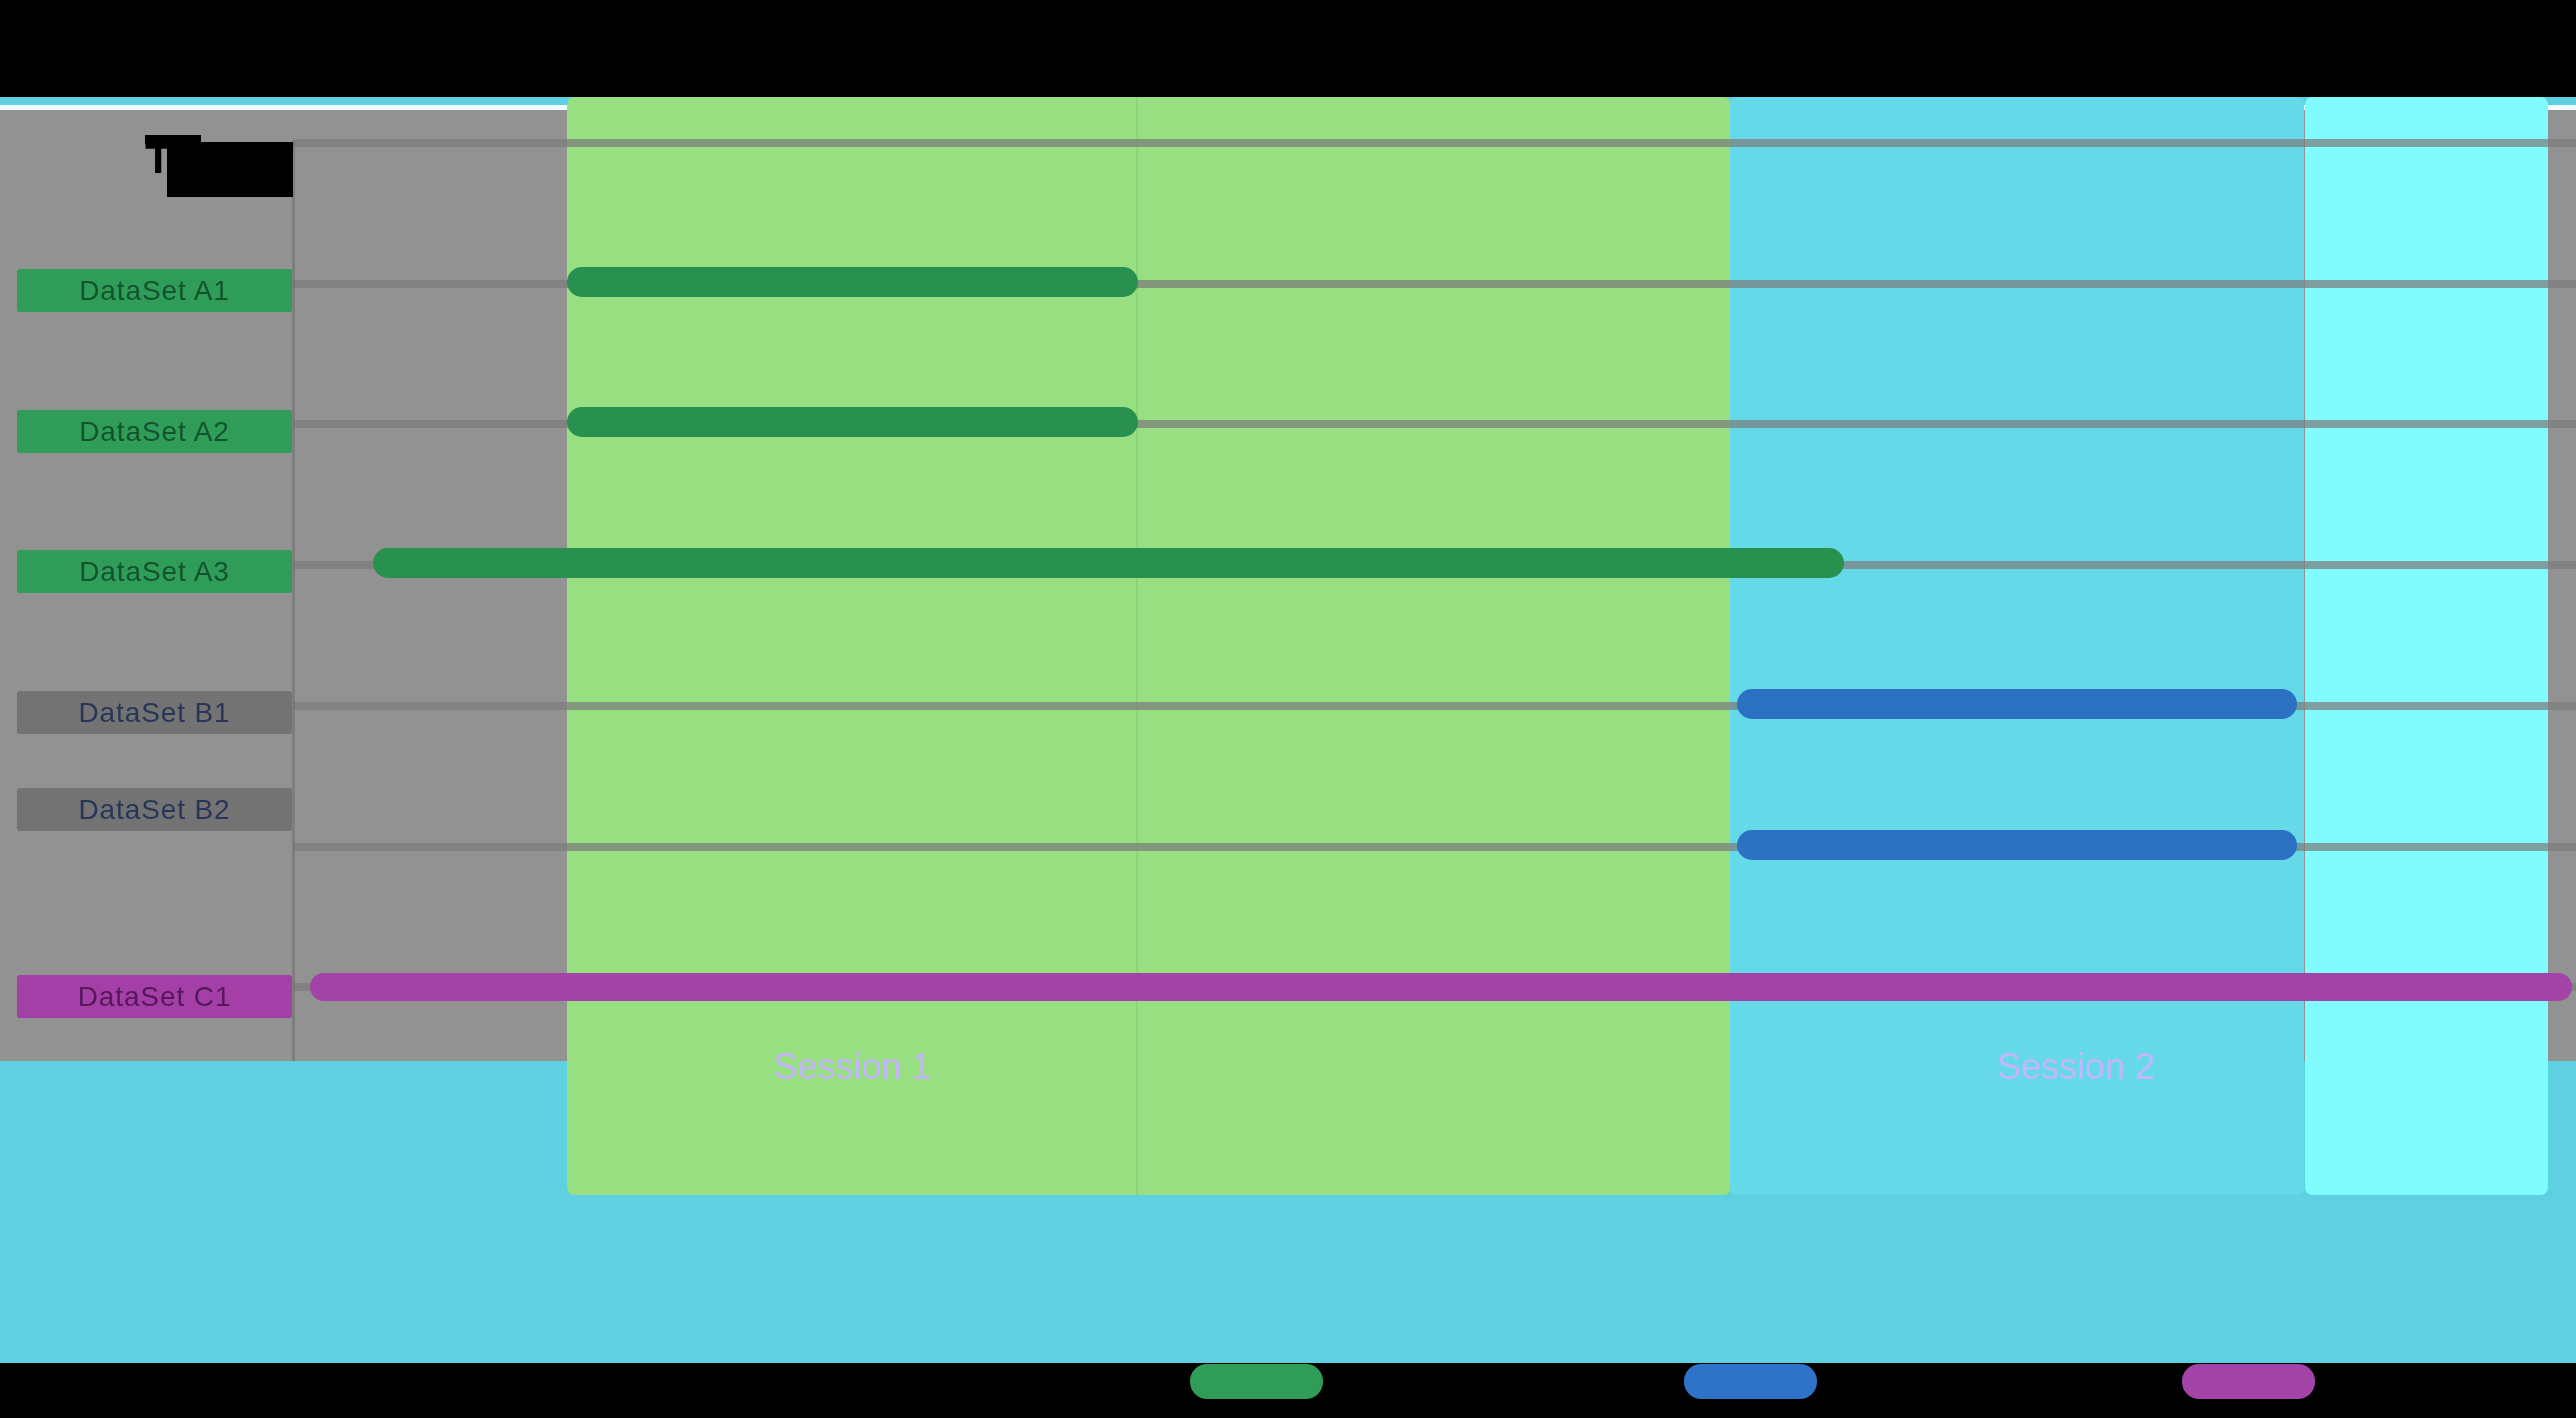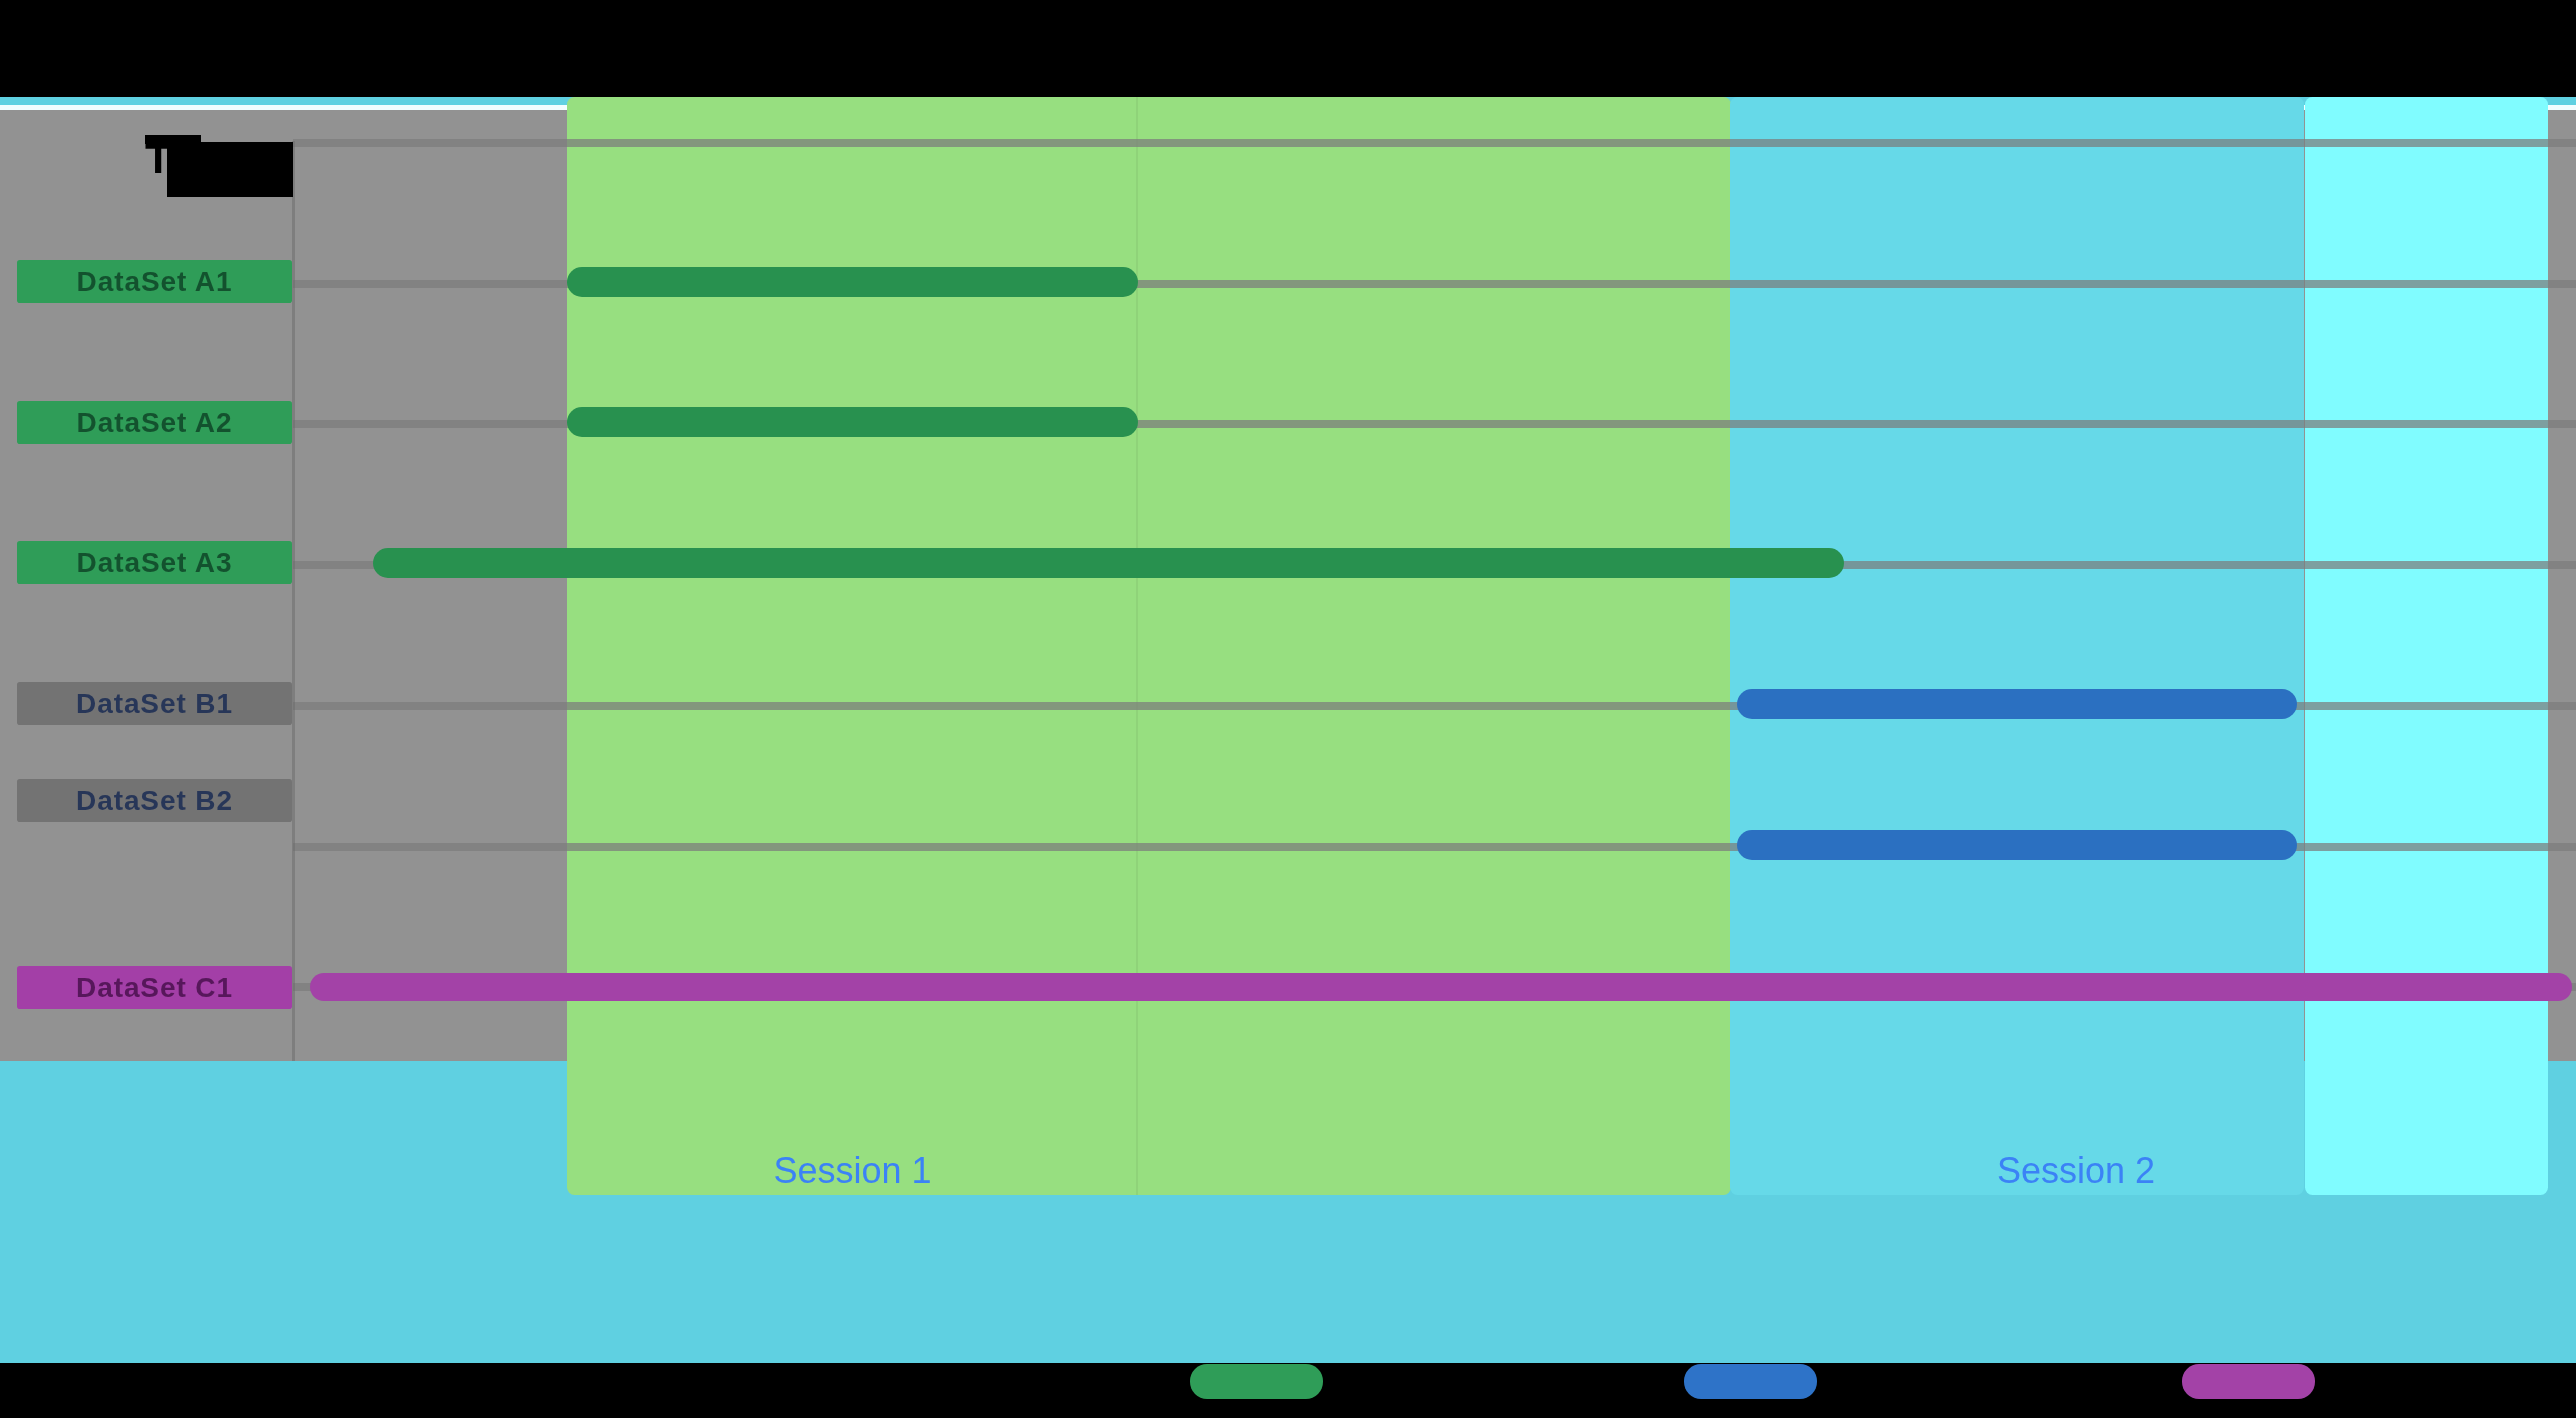--- a/index.html
+++ b/index.html
@@ -23,32 +23,32 @@
   .gridline{left:293px;width:2283px;height:8.4px;background:rgba(123,123,123,0.72);}
   #axis-vline{left:292px;top:141px;width:2.8px;height:920px;background:rgba(110,110,110,0.55);}
   
   #header-letter{left:145px;top:130px;width:56px;height:56px;color:#000;
     font-size:43px;font-weight:bold;line-height:56px;}
   #header-redaction{left:167px;top:142px;width:126px;height:55px;background:#000;}
   #header-redaction-tab{left:145px;top:135px;width:56px;height:9.4px;background:#000;}
   
   .rowlabel{left:17px;width:275px;height:43px;border-radius:2.8px;
     display:flex;align-items:center;justify-content:center;
-    font-size:28px;font-weight:bold;letter-spacing:0.9px;}
+    font-size:28px;font-weight:normal;letter-spacing:0.9px;margin-top:9px;}
   .rowlabel.green{background:#2f9d58;color:rgba(8,52,30,0.72);}
   .rowlabel.blue{background:#737373;color:rgba(10,30,78,0.72);}
   .rowlabel.purple{background:#a33fa7;color:rgba(58,8,62,0.72);text-align:center;}
   
   .bar{height:30px;border-radius:15px;}
   .bar.green{background:#28914f;}
   .bar.blue{background:#2b70c1;}
   .bar.purple{background:#a342a7;height:28px;border-radius:14px;}
   
-  .session-label{top:1150px;height:41px;display:flex;align-items:center;justify-content:center;
-    font-size:36px;color:#3b82f6;}
+  .session-label{top:1046px;height:41px;display:flex;align-items:center;justify-content:center;
+    font-size:36px;color:#c4b5fd;}
   
   #footer-black{left:0;top:1363px;width:2576px;height:56px;background:#000;}
   .legend-pill{top:1364px;width:133px;height:35px;border-radius:17px;}
 </style>
 </head>
 <body>
 
 <div id="stage">
 
   <div class="abs" id="turq-backdrop"></div>

